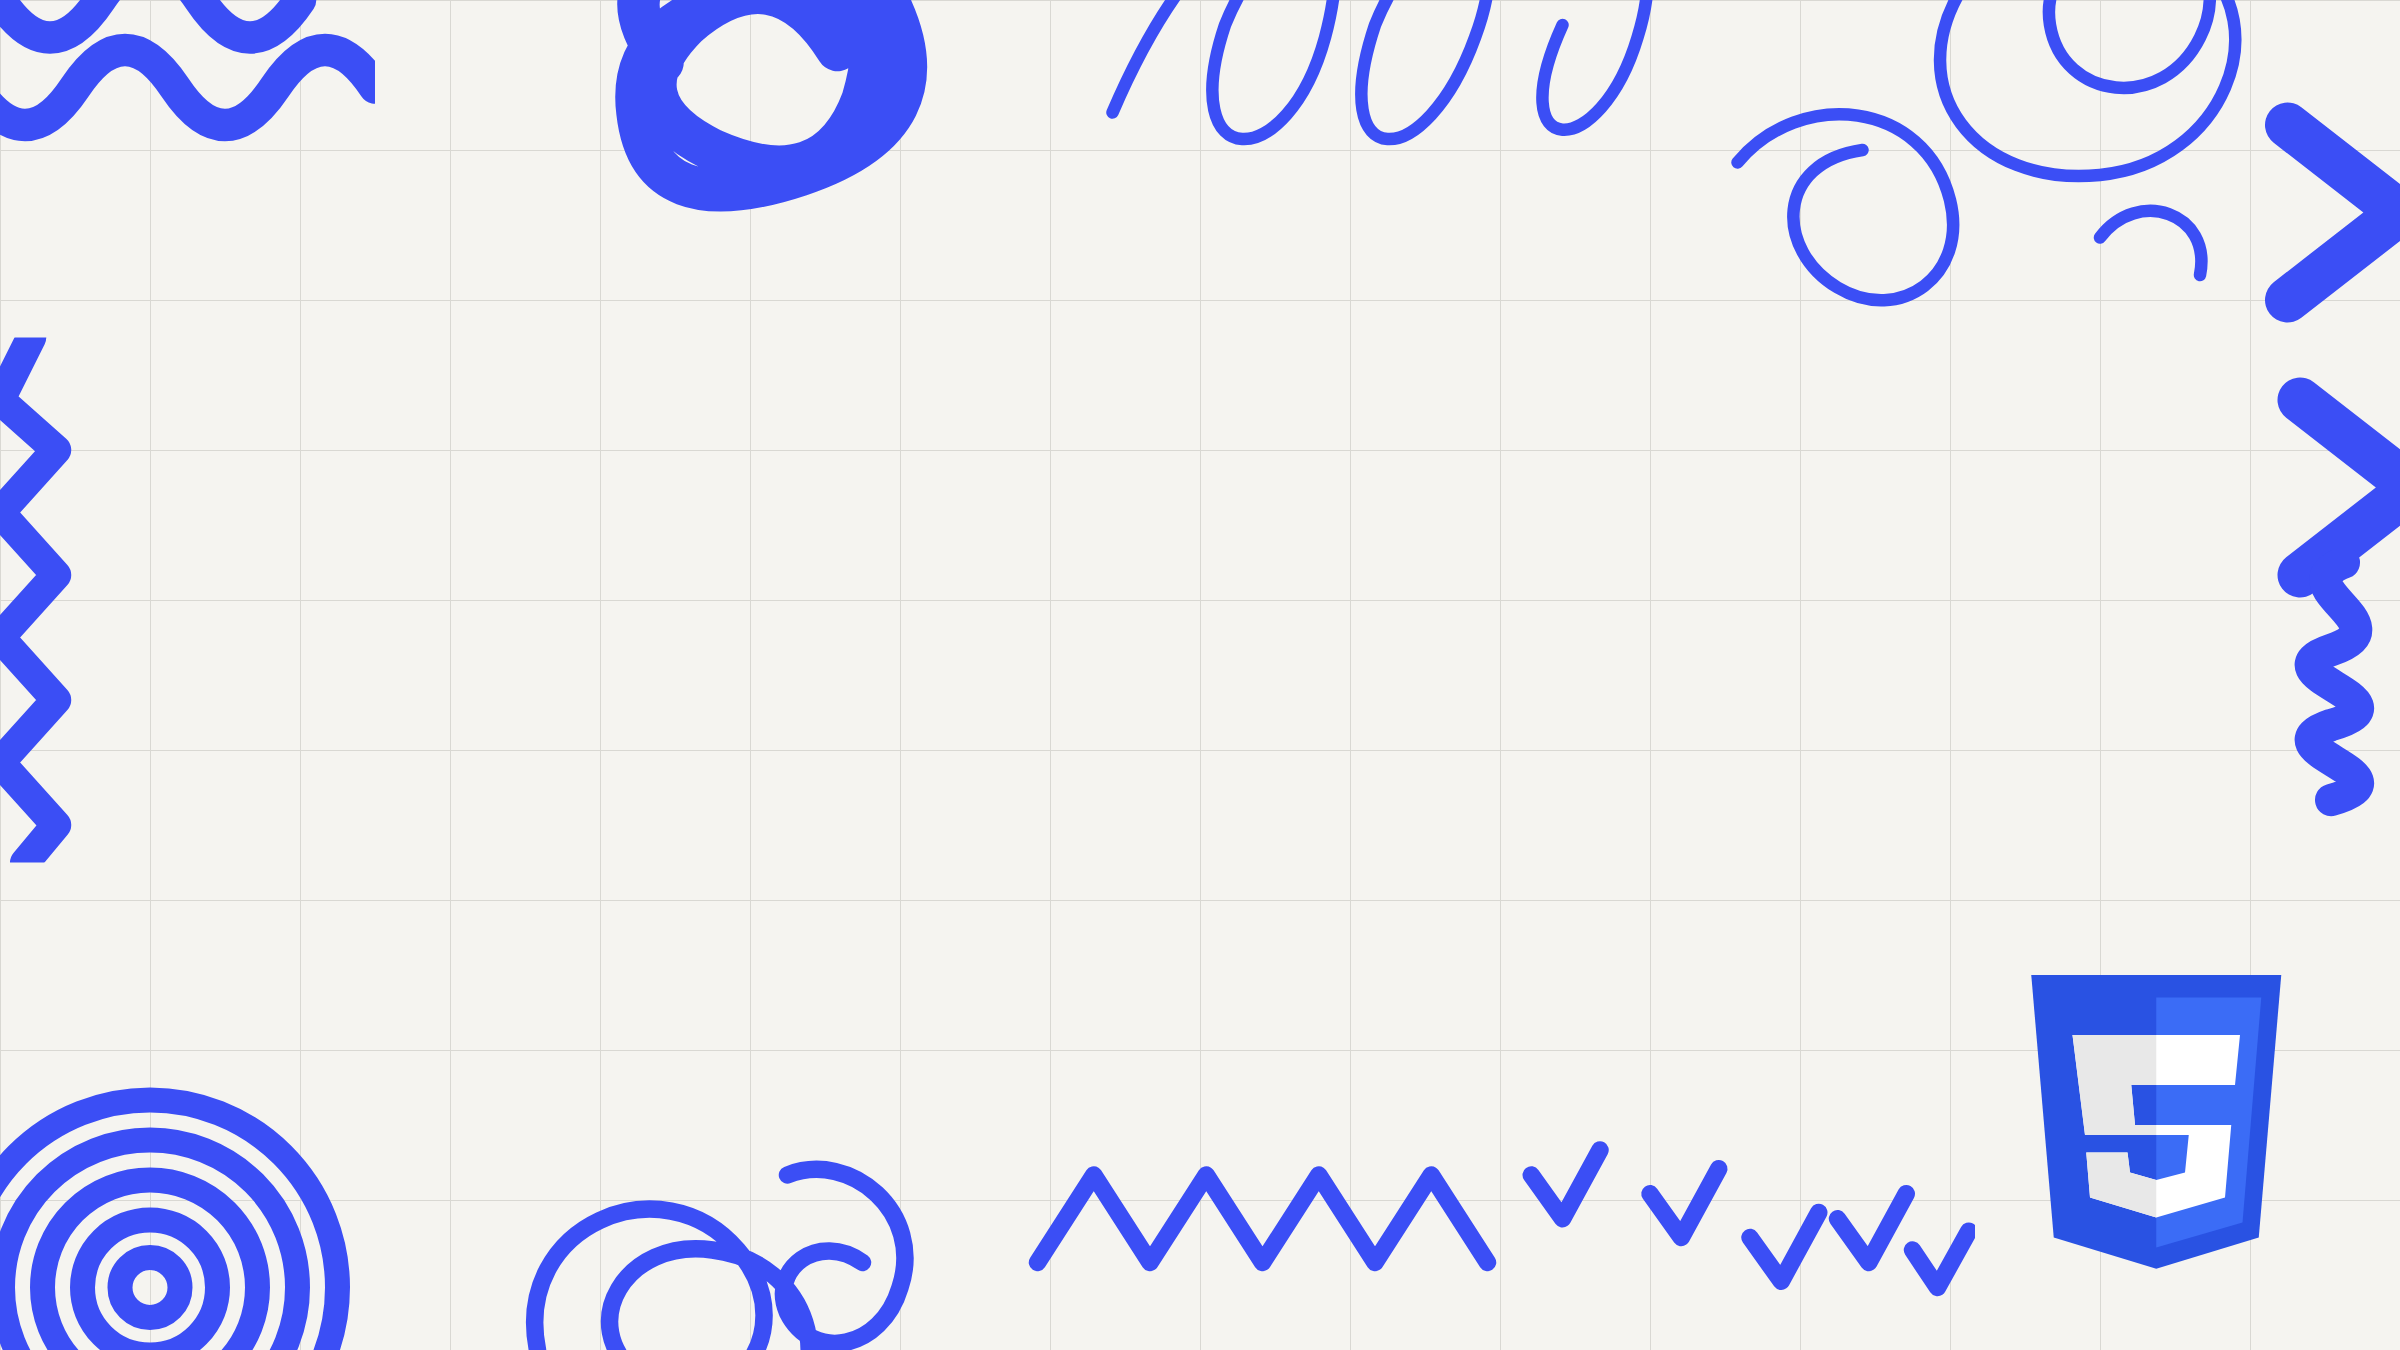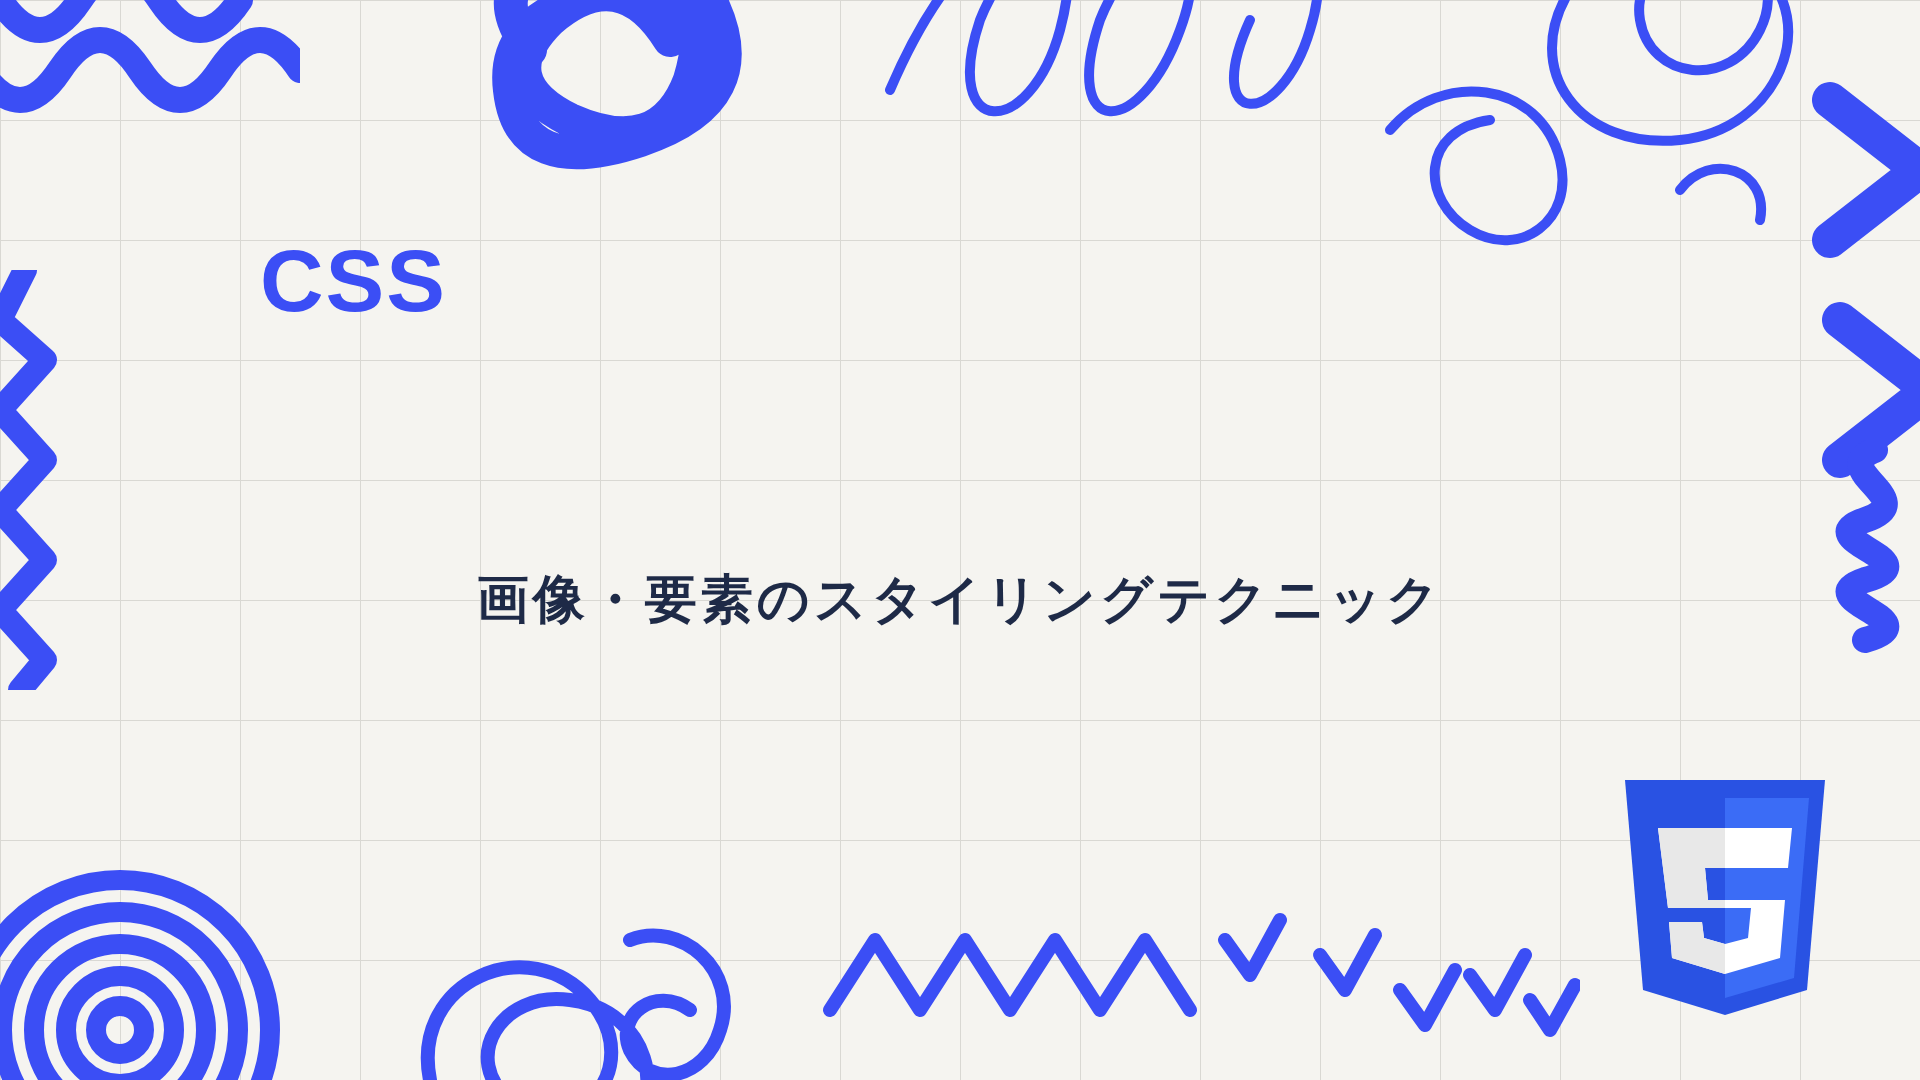--- a/index.html
+++ b/index.html
@@ -130,15 +130,13 @@
 <svg class="css3-badge" viewBox="0 0 230 260">
   <path d="M15 0 L215 0 L197 210 L115 235 L33 210 Z" fill="#2952e3"></path>
   <path d="M115 18 L199 18 L184 198 L115 218 Z" fill="#3b6cf6"></path>
   <g fill="#ffffff">
     <path d="M48 48 L182 48 L178 88 L95 88 L98 120 L175 120 L170 178 L115 194 L62 178 L59 142 L92 142 L94 158 L115 164 L138 158 L141 128 L58 128 Z"></path>
   </g>
   <path d="M115 48 L115 88 L95 88 L98 120 L115 120 L115 128 L58 128 L48 48 Z M115 142 L115 164 L94 158 L92 142 L59 142 L62 178 L115 194 Z" fill="#e8e8e8"></path>
 </svg>
 
 <div class="content">
-  <div class="category">CSS</div>
-  <p class="subtitle">画像・要素のスタイリングテクニック</p>
 </div>
 
 </body></html>

